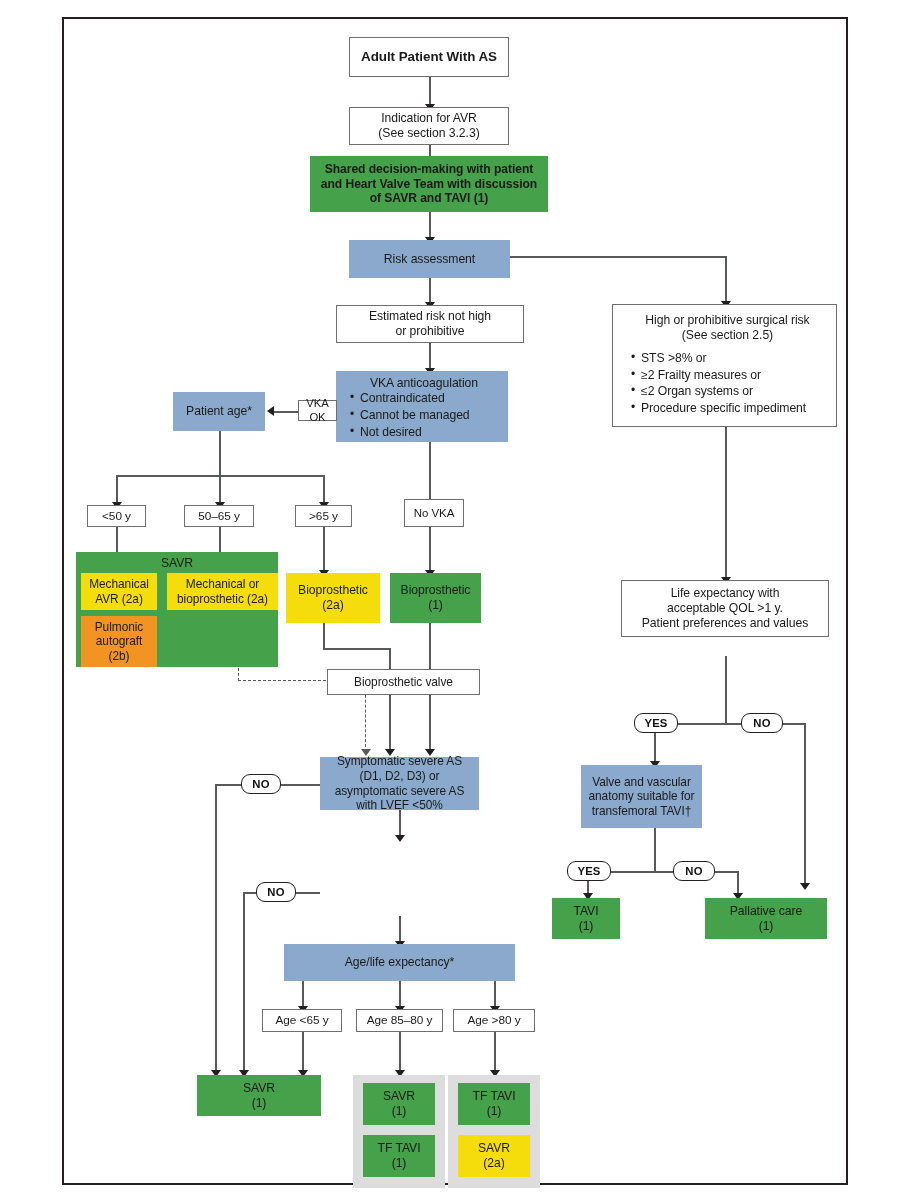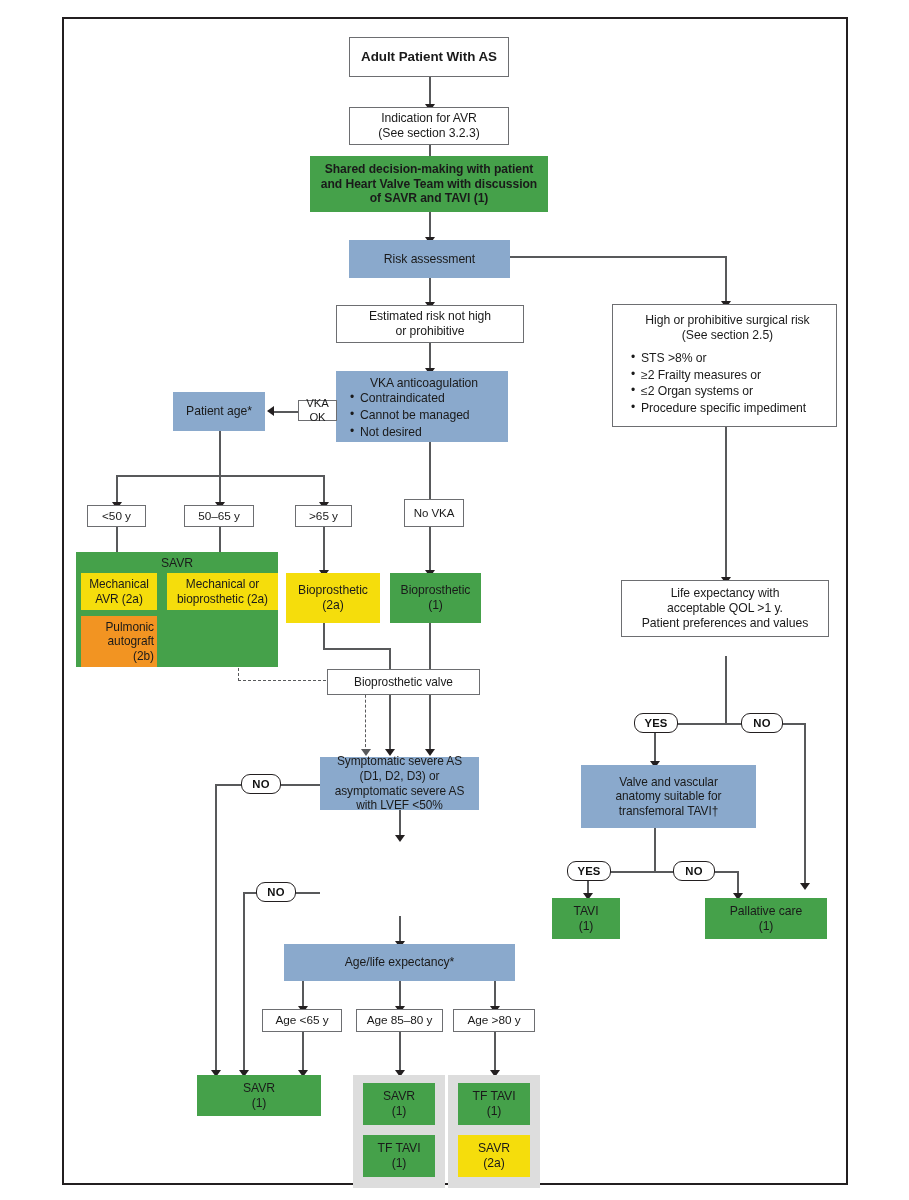--- a/index.html
+++ b/index.html
@@ -296,21 +296,21 @@
       <div class="savr-label">SAVR</div>
     </div>
     <div class="node yellow" style="left:17px; top:554px; width:76px; height:37px; font-size:11.9px;">
       <span>Mechanical</span>
       <span>AVR (2a)</span>
     </div>
     <div class="node yellow" style="left:103px; top:554px; width:111px; height:37px; font-size:11.9px;">
       <span>Mechanical or</span>
       <span>bioprosthetic (2a)</span>
     </div>
-    <div class="node orange" style="left:17px; top:597px; width:76px; height:51px; font-size:11.9px;align-items:flex-end;">
+    <div class="node orange" style="left:17px; top:597px; width:76px; height:51px; font-size:11.9px;">
       <span>Pulmonic</span>
       <span>autograft</span>
       <span>(2b)</span>
     </div>
 
     <div class="node yellow" style="left:222px; top:554px; width:94px; height:50px; font-size:12.2px;">
       <span>Bioprosthetic</span>
       <span>(2a)</span>
     </div>
     <div class="node green" style="left:326px; top:554px; width:91px; height:50px; font-size:12.2px;">
@@ -368,21 +368,21 @@
       <span>SAVR</span>
       <span>(2a)</span>
     </div>
 
     <div class="node white" style="left:557px; top:561px; width:208px; height:57px;">
       <span>Life expectancy with</span>
       <span>acceptable QOL &gt;1 y.</span>
       <span>Patient preferences and values</span>
     </div>
 
-    <div class="node blue" style="left:517px; top:746px; width:175px; height:63px; font-size:11.9px;">
+    <div class="node blue" style="left:517px; top:746px; width:121px; height:63px; font-size:11.9px;">
       <span>Valve and vascular</span>
       <span>anatomy suitable for</span>
       <span>transfemoral TAVI†</span>
     </div>
 
     <div class="node green" style="left:488px; top:879px; width:68px; height:41px; font-size:12.2px;">
       <span>TAVI</span>
       <span>(1)</span>
     </div>
     <div class="node green" style="left:641px; top:879px; width:122px; height:41px; font-size:12.2px;">

